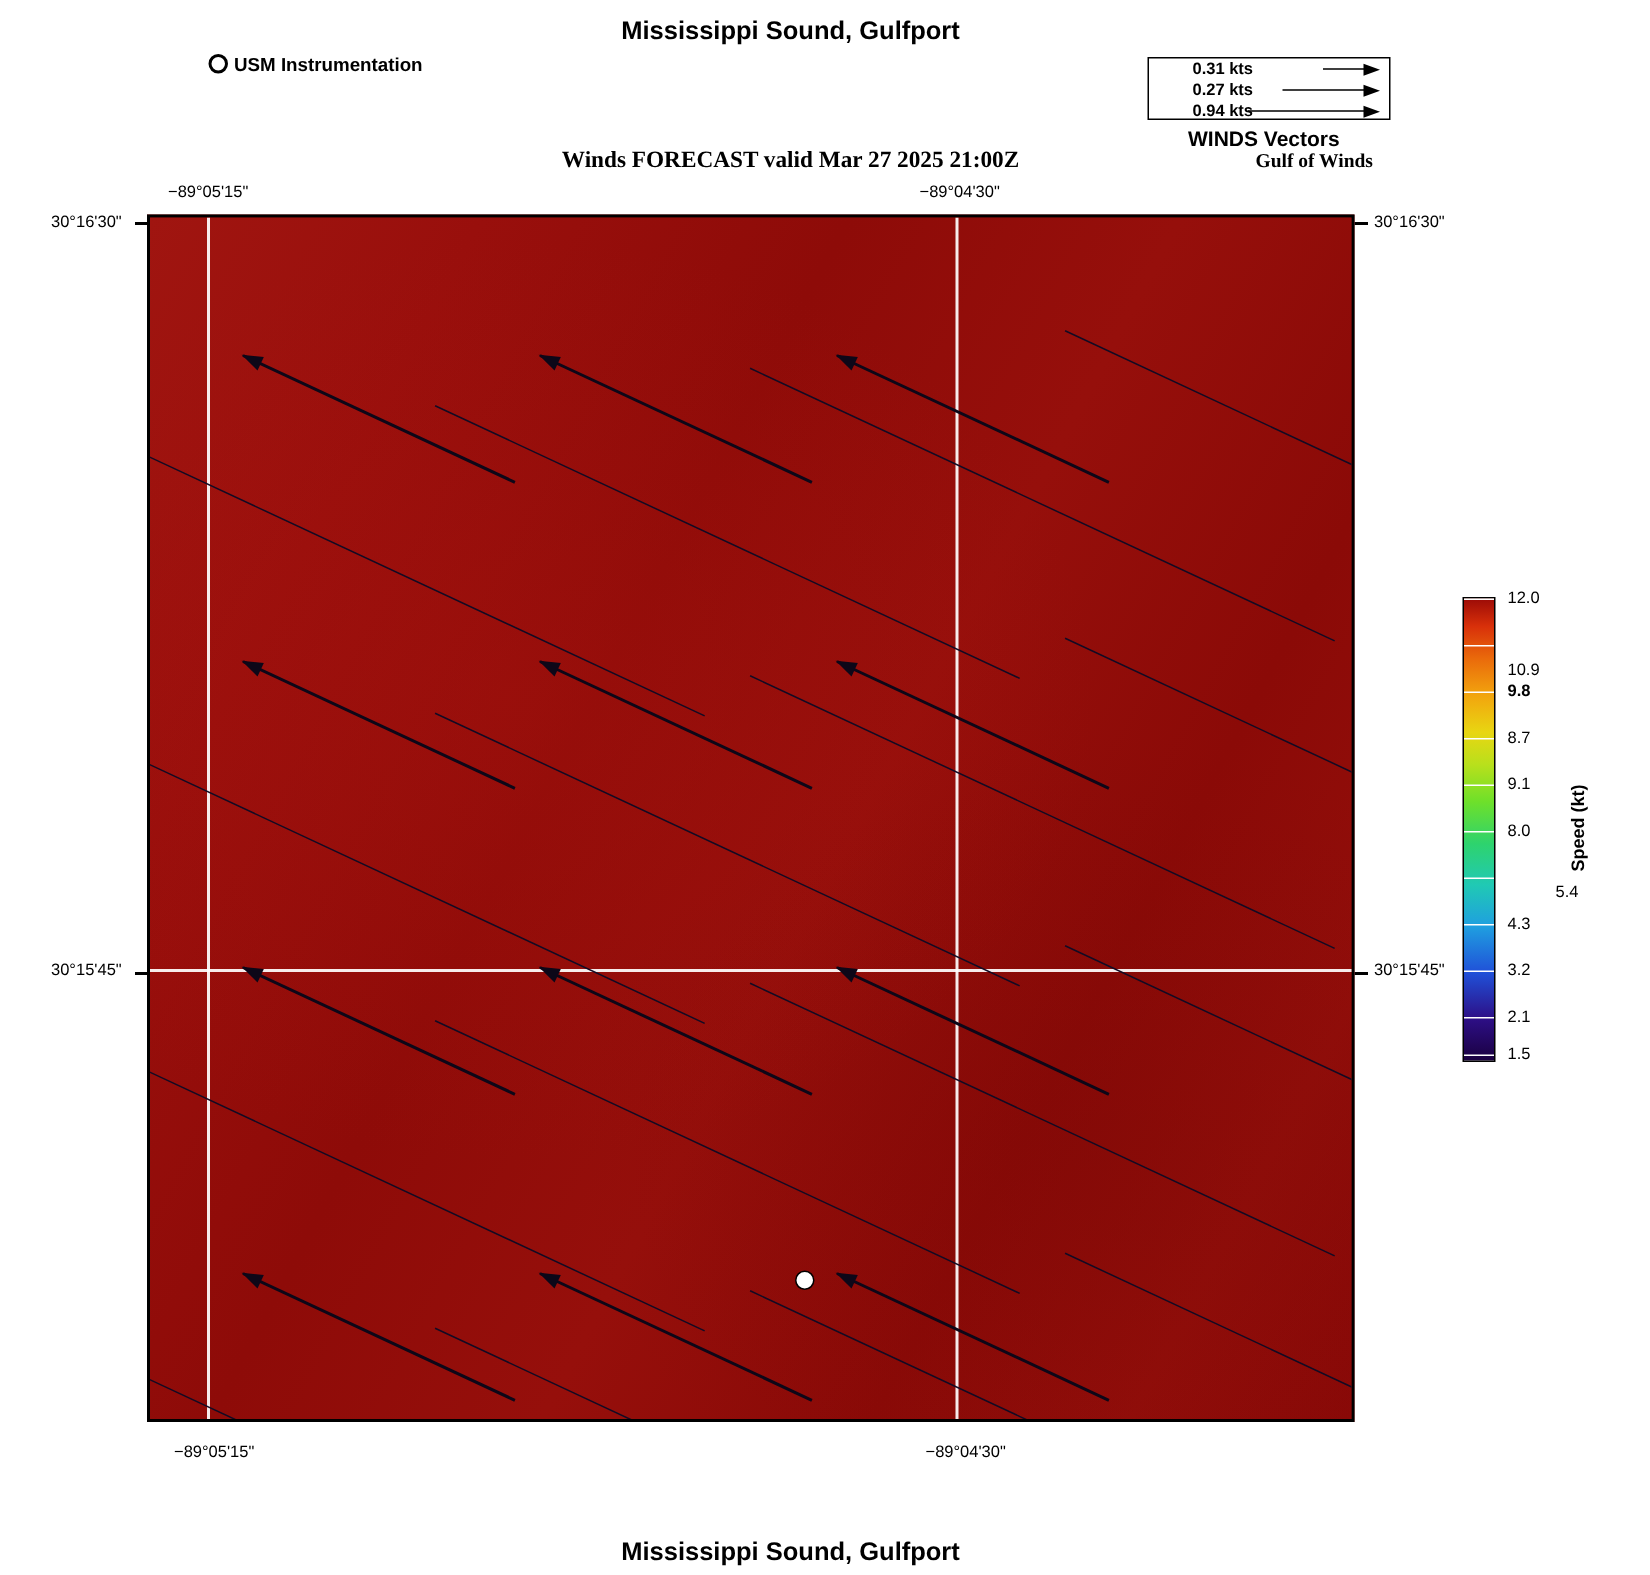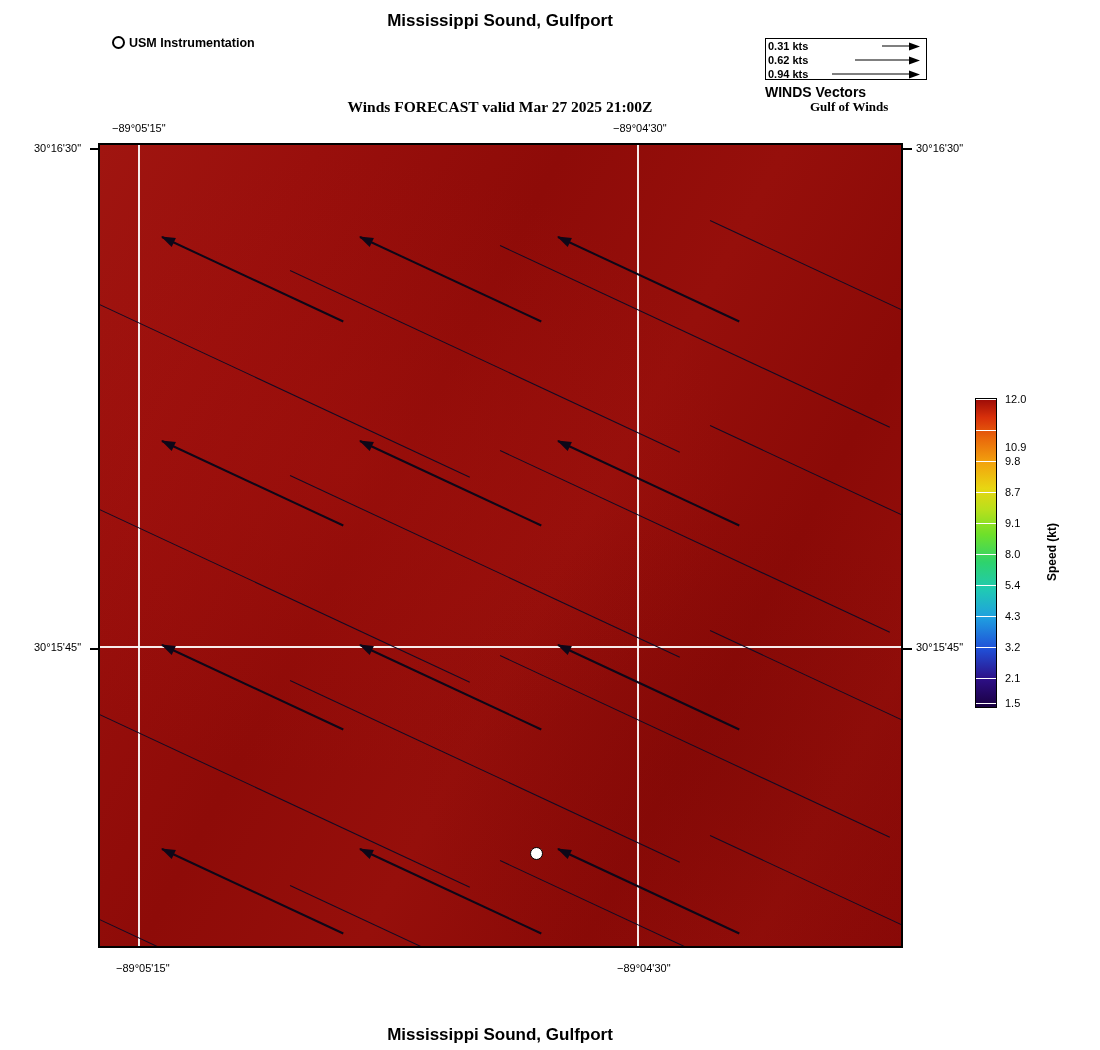--- a/index.html
+++ b/index.html
@@ -8,21 +8,21 @@
     background: #ffffff;
   }
   body {
     width: 1100px;
     height: 1050px;
     position: relative;
     font-family: "Liberation Sans", sans-serif;
     color: #000;
     overflow: hidden;
   }
-  .abs { position: absolute; }
+  .abs { position: absolute; padding-left: 27px; }
 
   
   #main-title {
     left: 0; top: 11px; width: 1000px;
     text-align: center;
     font-size: 17px;
     font-weight: bold;
     font-family: "Liberation Sans", sans-serif;
   }
   #bottom-title {
@@ -256,21 +256,21 @@
 
 <div class="abs" id="vector-box">
   <div class="row">
     <span class="txt">0.31 kts</span>
     <span class="arrow">
         <span class="shaft" style="width:28px"></span>
         <span class="head"></span>
       </span>
   </div>
   <div class="row">
-    <span class="txt">0.62 kts</span>
+    <span class="txt">0.27 kts</span>
     <span class="arrow">
         <span class="shaft" style="width:55px"></span>
         <span class="head"></span>
       </span>
   </div>
   <div class="row">
     <span class="txt">0.94 kts</span>
     <span class="arrow">
         <span class="shaft" style="width:78px"></span>
         <span class="head"></span>
@@ -389,24 +389,24 @@
   <div class="cb-tick" style="top:131px;"></div>
   <div class="cb-tick" style="top:162px;"></div>
   <div class="cb-tick" style="top:193px;"></div>
   <div class="cb-tick" style="top:224px;"></div>
   <div class="cb-tick" style="top:255px;"></div>
   <div class="cb-tick" style="top:286px;"></div>
   <div class="cb-tick" style="top:311px;"></div>
 
   <div class="cb-lbl" style="top:7px;">12.0</div>
   <div class="cb-lbl" style="top:55px;">10.9</div>
-  <div class="cb-lbl" style="top:69px;">9.8</div>
+  <div class="cb-lbl" style="top:69px;font-weight:bold;">9.8</div>
   <div class="cb-lbl" style="top:100px;">8.7</div>
   <div class="cb-lbl" style="top:131px;">9.1</div>
   <div class="cb-lbl" style="top:162px;">8.0</div>
-  <div class="cb-lbl" style="top:193px;">5.4</div>
+  <div class="cb-lbl" style="top:203px;margin-left:32px;">5.4</div>
   <div class="cb-lbl" style="top:224px;">4.3</div>
   <div class="cb-lbl" style="top:255px;">3.2</div>
   <div class="cb-lbl" style="top:286px;">2.1</div>
   <div class="cb-lbl" style="top:311px;">1.5</div>
 
   <div id="cb-title">Speed (kt)</div>
 </div>
 
 </body></html>

